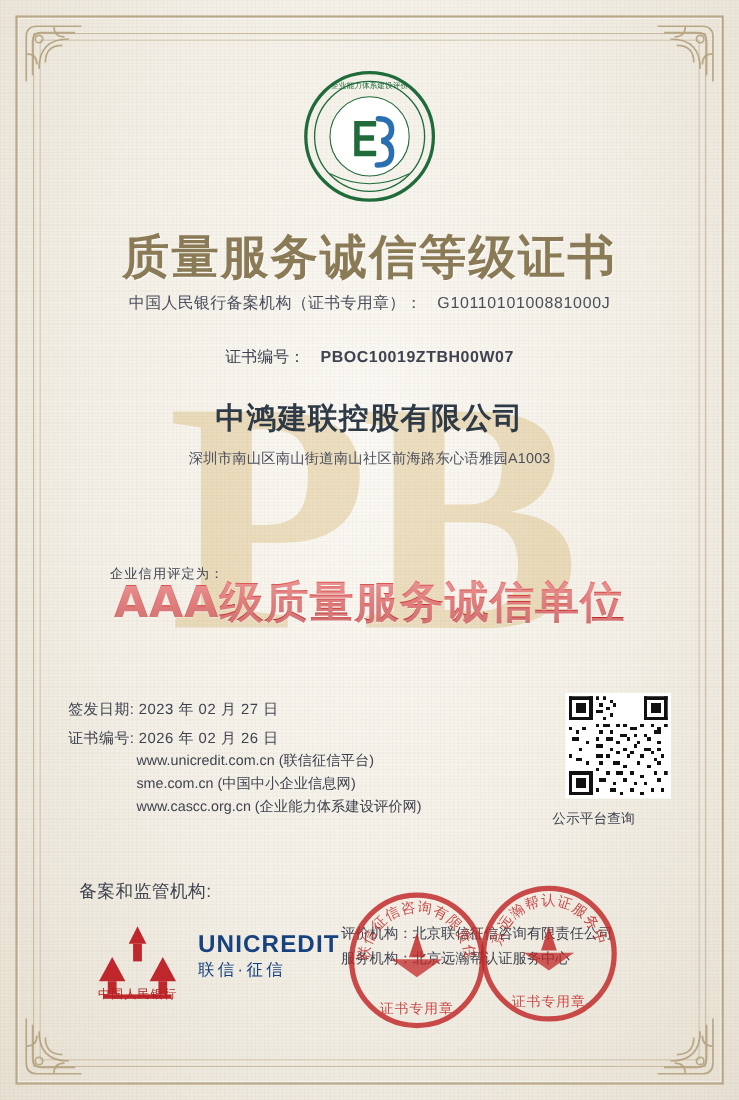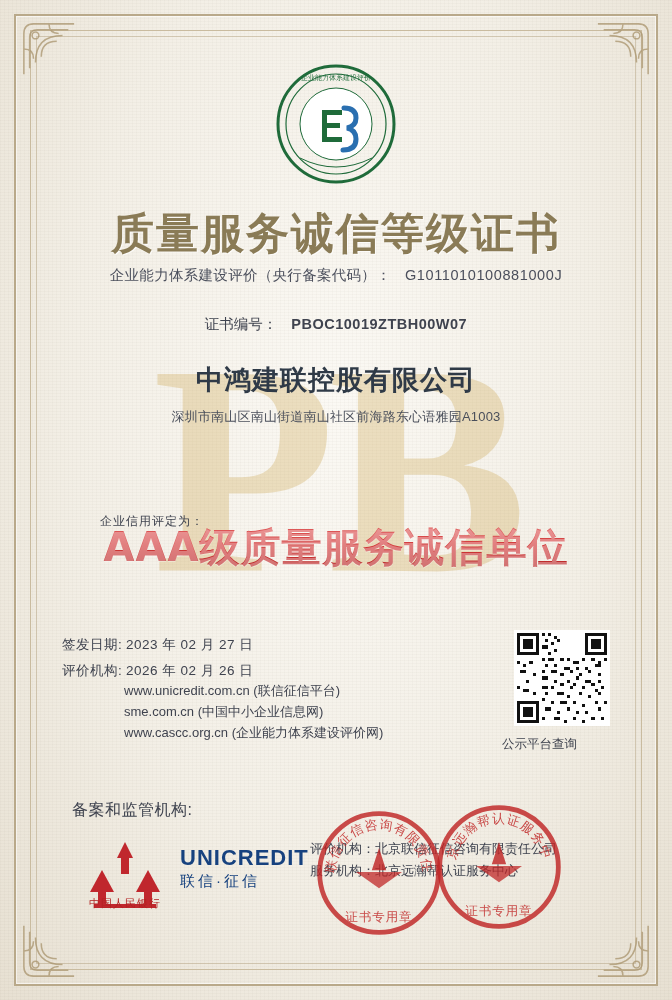--- a/index.html
+++ b/index.html
@@ -258,40 +258,40 @@
         </g>
         <g stroke="#1f6b3a" stroke-width="1" fill="none">
           <path d="M26 96 q36 18 72 0"></path>
         </g>
       </svg>
     </div>
 
     <div class="main-title">质量服务诚信等级证书</div>
 
     <div class="subtitle">
-      <span>企业能力体系建设评价（央行备案代码）：</span><span class="code">G1011010100881000J</span>
+      <span>中国人民银行备案机构（证书专用章）：</span><span class="code">G1011010100881000J</span>
     </div>
 
     <div class="cert-no">
       <span>证书编号：</span><span class="val">PBOC10019ZTBH00W07</span>
     </div>
 
     <div class="company">中鸿建联控股有限公司</div>
     <div class="address">深圳市南山区南山街道南山社区前海路东心语雅园A1003</div>
 
     <div class="rating-label">企业信用评定为：</div>
     <div class="rating">AAA级质量服务诚信单位</div>
 
     <div class="dates">
       <div class="row">
         <span>签发日期:</span>
         <span class="dv">2023 年 02 月 27 日</span>
       </div>
       <div class="row">
-        <span>评价机构:</span>
+        <span>证书编号:</span>
         <span class="dv">2026 年 02 月 26 日</span>
       </div>
     </div>
 
     <div class="sites">
       <div style="padding-left:62px">www.unicredit.com.cn (联信征信平台)</div>
       <div style="padding-left:62px">sme.com.cn (中国中小企业信息网)</div>
       <div style="padding-left:62px">www.cascc.org.cn (企业能力体系建设评价网)</div>
     </div>
 

